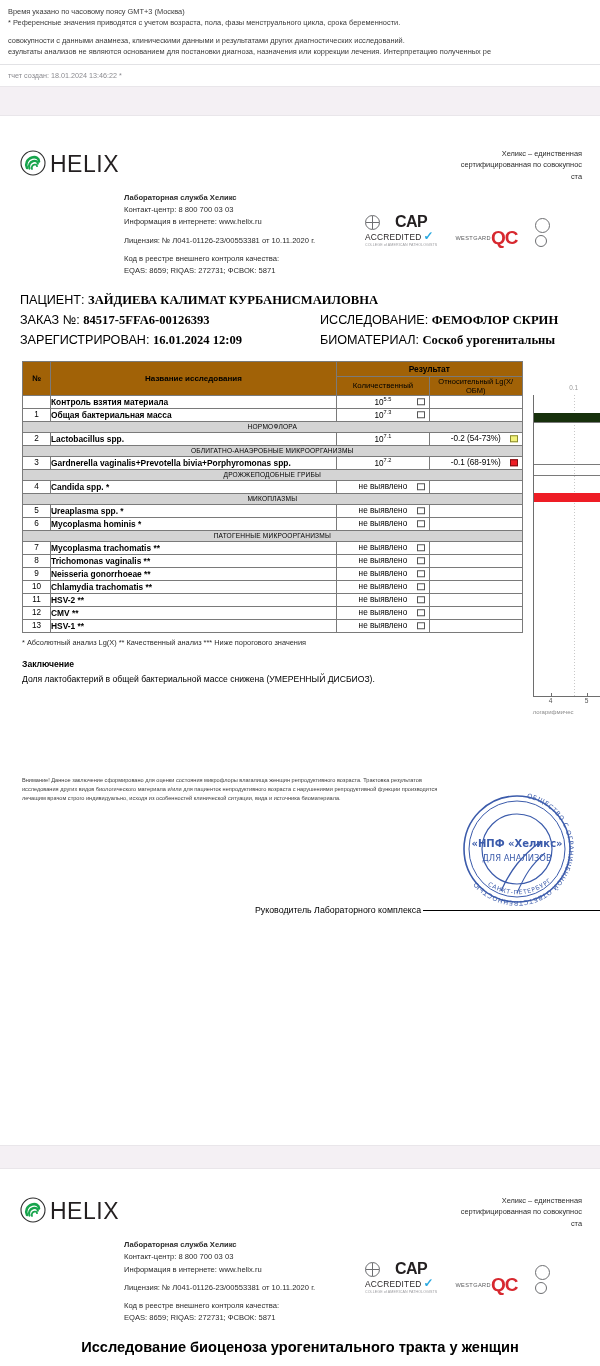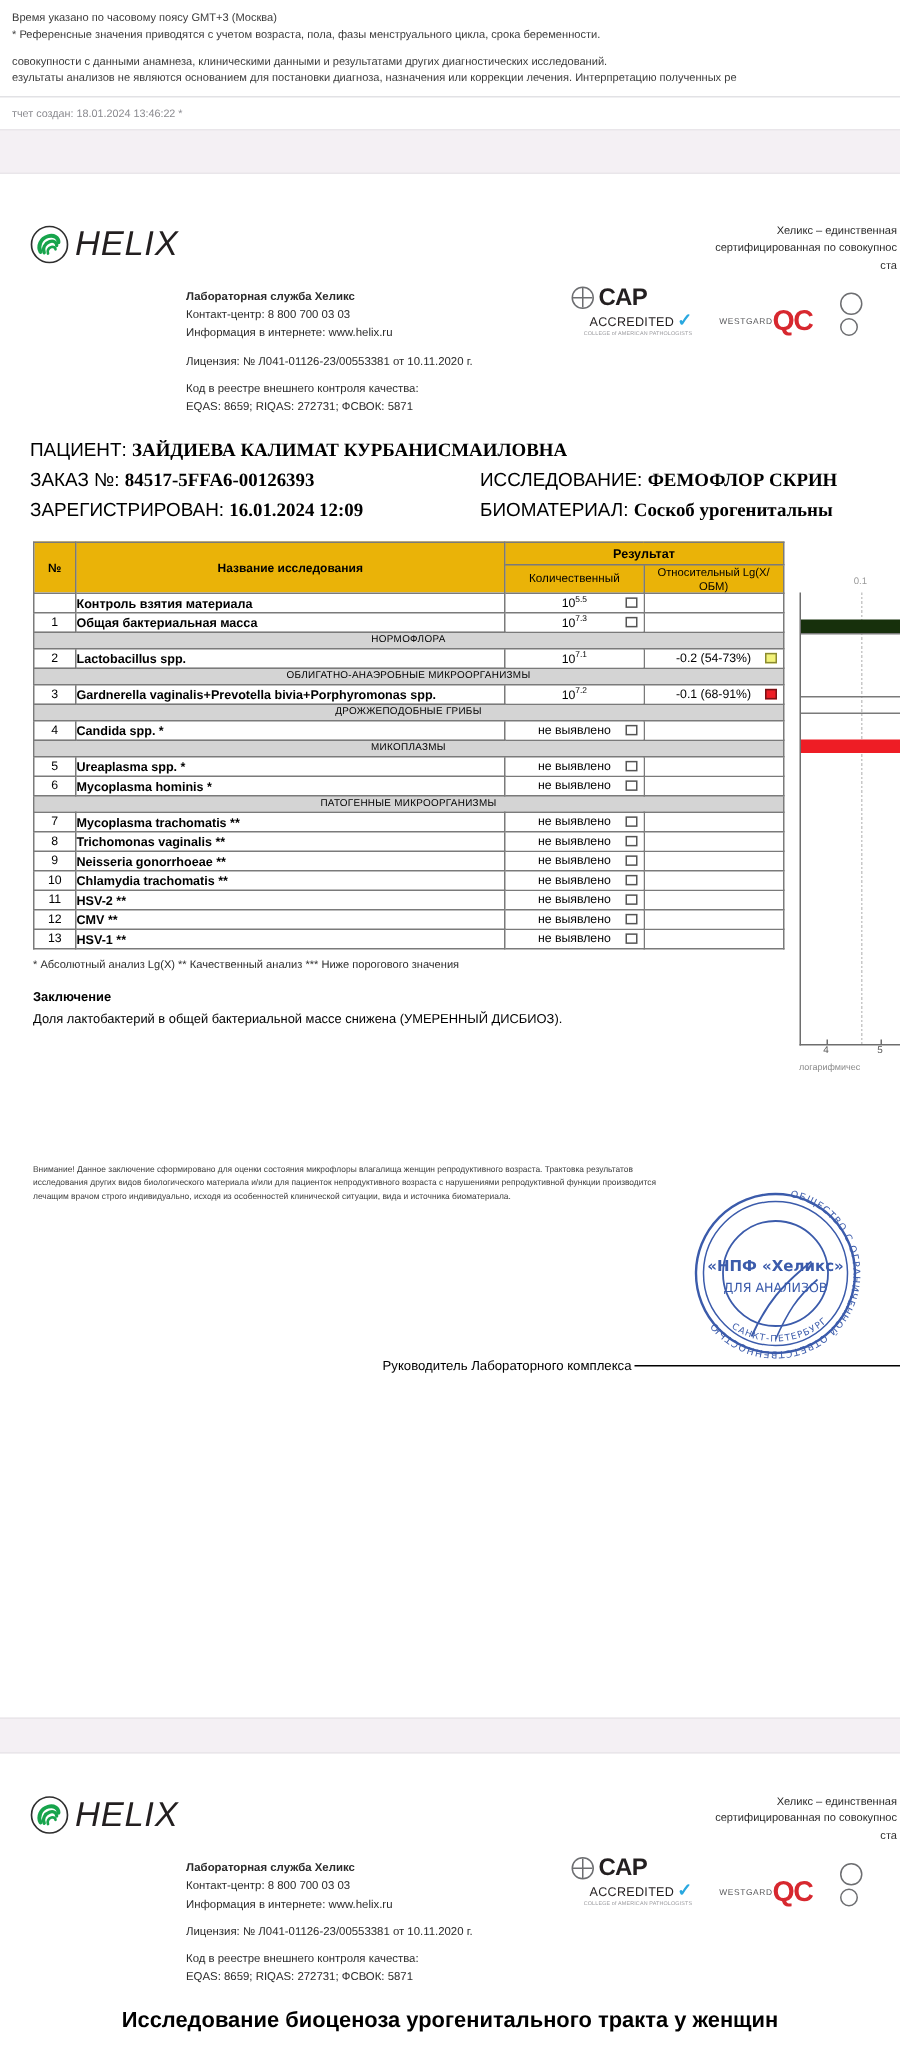--- a/index.html
+++ b/index.html
@@ -43,70 +43,70 @@
   .page-spacer { height: 28px; }
 
   
   .hdr {
     display: flex;
     align-items: flex-start;
     padding: 0 0 0 20px;
     position: relative;
   }
   .logo-wrap { width: 104px; flex: 0 0 104px; padding-top: 6px; }
-  .logo-row { display: flex; align-items: center; gap: 4px; font-style: italic; }
+  .logo-row { display: flex; align-items: flex-end; gap: 4px; }
   .logo-mark { width: 26px; height: 26px; flex: 0 0 26px; }
   .logo-text {
     font-family: "Liberation Sans", sans-serif;
     font-size: 23px; font-weight: 400; letter-spacing: 0.5px;
     color: #231f20; line-height: 1;
   }
   .hdr-info {
     flex: 1 1 auto;
     padding-top: 4px;
     font-size: 7.6px;
     color: #2b2b2b;
     line-height: 1.62;
   }
   .hdr-info .b { font-weight: bold; margin-top: 44px; }
   .hdr-gap { height: 6px; }
 
   .hdr-right {
     position: absolute;
-    right: 0; top: 4px;
+    right: 16px; top: 4px;
     width: 235px;
     text-align: right;
   }
   .cert-text {
     font-size: 7.4px; color: #2b2b2b; line-height: 1.55;
     padding-right: 2px;
   }
   .badges {
     display: flex; justify-content: flex-start; align-items: flex-end;
     gap: 18px; margin-top: 9px; padding-left: 16px;
   }
   .badge-cap { display: flex; flex-direction: column; }
-  .cap-top { display: flex; align-items: flex-start; gap: 3px; }
+  .cap-top { display: flex; align-items: flex-end; gap: 15px; margin-top: 23px; }
   .cap-globe {
     width: 15px; height: 15px; border-radius: 50%;
     border: 1.4px solid #6d6e71;
     position: relative; flex: 0 0 15px;
   }
   .cap-globe::before, .cap-globe::after {
     content: ""; position: absolute; background: #6d6e71;
   }
   .cap-globe::before { left: 0; right: 0; top: 6px; height: 1px; }
   .cap-globe::after { top: 0; bottom: 0; left: 6px; width: 1px; }
   .cap-word {
     font-size: 16px; font-weight: bold; color: #231f20;
     letter-spacing: -0.5px; line-height: 1;
   }
   .cap-mid { display: flex; align-items: baseline; gap: 2px; }
   .cap-acc {
-    font-size: 8.4px; color: #231f20; letter-spacing: 0.2px; line-height: 1.15; margin-left: 12px;
+    font-size: 8.4px; color: #231f20; letter-spacing: 0.2px; line-height: 1.15;
   }
   .cap-check { color: #29a8e0; font-size: 12px; line-height: 1; font-weight: bold; }
   .cap-sub { font-size: 3.6px; color: #9a9a9e; letter-spacing: 0.1px; }
 
   .badge-wg { display: flex; flex-direction: row; align-items: center; }
   .wg-top { font-size: 5.6px; color: #58595b; letter-spacing: 0.4px; }
   .wg-qc {
     font-size: 19px; font-weight: bold; color: #d7282f;
     line-height: 0.95; letter-spacing: -1px;
   }
@@ -143,21 +143,21 @@
     border-collapse: collapse;
     width: 505px;
     table-layout: fixed;
     font-size: 8px;
     color: #000;
   }
   table.results td, table.results th {
     border: 1px solid #7a7a7a;
     padding: 0;
   }
-  .th-head { background: #eab308; font-weight: bold; text-align: center; }
+  .th-head { background: #a16207; font-weight: bold; text-align: center; }
   .c-num  { width: 28px; }
   .c-name { width: 286px; }
   .c-quant{ width: 95px; }
   .c-rel  { width: 96px; }
 
   .th-res { height: 15px; font-size: 8.4px; }
   .th-q   { height: 18px; font-weight: normal; font-size: 7.8px; }
   .th-r   { height: 18px; font-weight: normal; font-size: 7.5px; line-height: 1.2; }
 
   tr.data td { height: 13px; background: #fff; }

